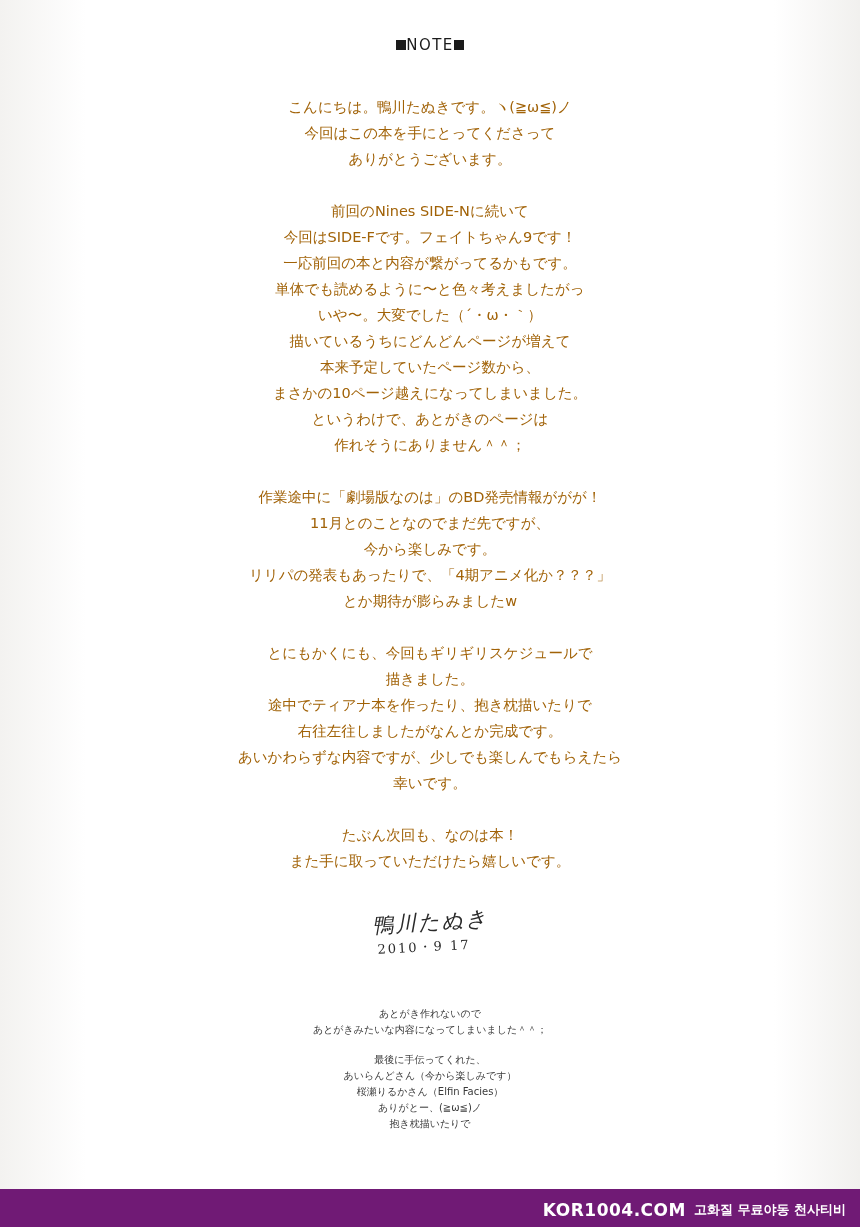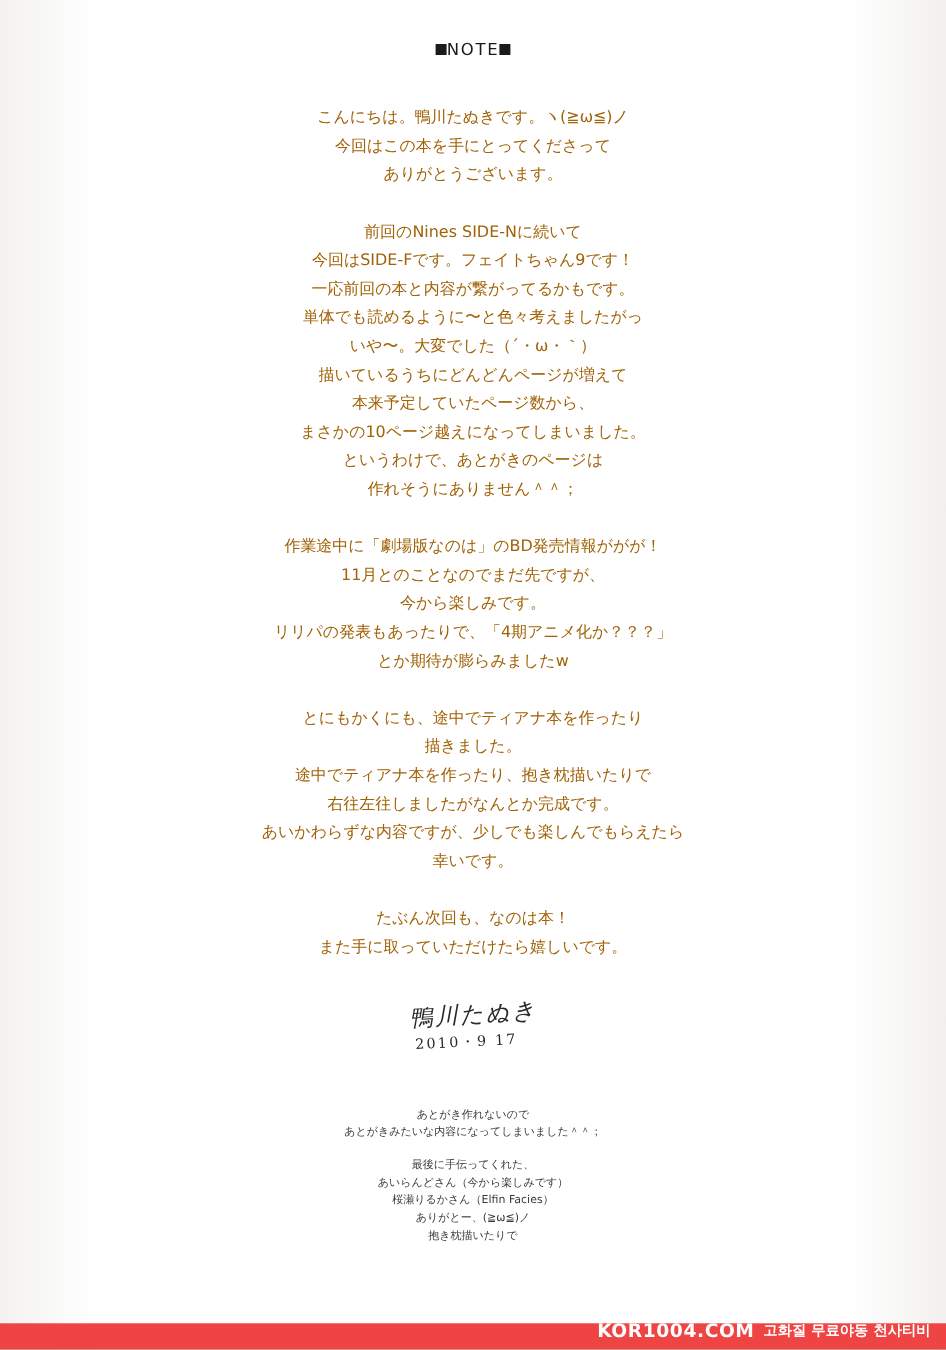--- a/index.html
+++ b/index.html
@@ -93,22 +93,22 @@
     line-height: 16px;
     color: #3a3a3a;
   }
   .small-block .ln { display: block; white-space: pre; }
   .small-gap { height: 14px; }
   .footer {
     position: absolute;
     left: 0;
     right: 0;
     bottom: 0;
-    height: 24px;
-    background: #ef4444;
+    height: 38px;
+    background: #701a75;
     z-index: 3;
   }
   .watermark {
     position: absolute;
     right: 14px;
     bottom: 7px;
     display: flex;
     align-items: center;
     gap: 8px;
   }
@@ -161,21 +161,21 @@
 
     <div class="para">
       <span class="ln">作業途中に「劇場版なのは」のBD発売情報ががが！</span>
       <span class="ln">11月とのことなのでまだ先ですが、</span>
       <span class="ln">今から楽しみです。</span>
       <span class="ln">リリパの発表もあったりで、「4期アニメ化か？？？」</span>
       <span class="ln">とか期待が膨らみましたw</span>
     </div>
 
     <div class="para">
-      <span class="ln">とにもかくにも、途中でティアナ本を作ったり</span>
+      <span class="ln">とにもかくにも、今回もギリギリスケジュールで</span>
       <span class="ln">描きました。</span>
       <span class="ln">途中でティアナ本を作ったり、抱き枕描いたりで</span>
       <span class="ln">右往左往しましたがなんとか完成です。</span>
       <span class="ln">あいかわらずな内容ですが、少しでも楽しんでもらえたら</span>
       <span class="ln">幸いです。</span>
     </div>
 
     <div class="para">
       <span class="ln">たぶん次回も、なのは本！</span>
       <span class="ln">また手に取っていただけたら嬉しいです。</span>

